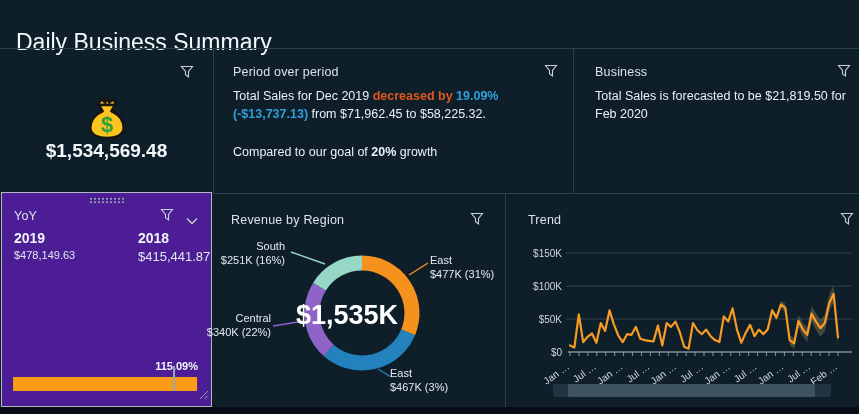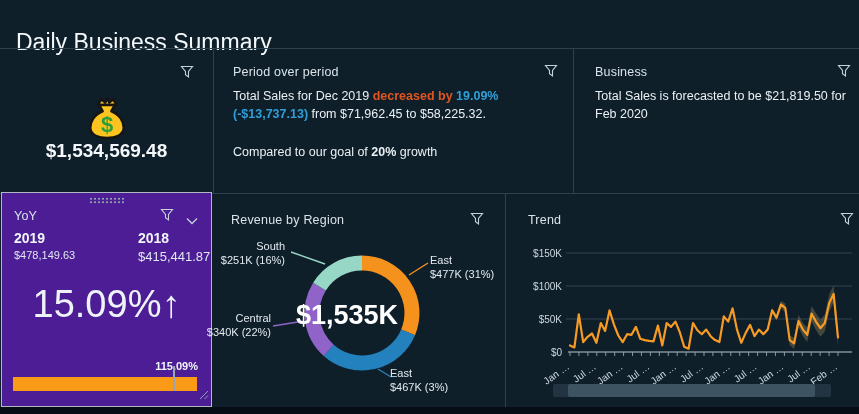--- a/index.html
+++ b/index.html
@@ -93,21 +93,20 @@
   </div>
   <div class="abs icon-btn" style="left:184px;top:18px;">
     <svg width="12" height="8" viewBox="0 0 12 8">
         <path d="M1 1.5 L6 6.5 L11 1.5" fill="none" stroke="#c6d3dc" stroke-width="1.3"></path>
       </svg>
   </div>
   <div class="abs bold" style="left:12px;top:37px;font-size:14px;color:#f0f5f8;">2019</div>
   <div class="abs bold" style="left:136px;top:37px;font-size:14px;color:#f0f5f8;">2018</div>
   <div class="abs" style="left:12px;top:56px;font-size:11px;color:#dfe8ee;">$478,149.63</div>
   <div class="abs" style="left:136px;top:56px;font-size:13px;color:#dfe8ee;">$415,441.87</div>
-  <div class="abs" style="left:0;top:90px;width:100%;text-align:center;font-size:38px;color:#eef3f7;">15.09%↑</div>
   <div class="abs bold" style="right:13px;top:167px;font-size:11px;color:#f0f5f8;">115.09%</div>
   <div class="bar-wrap">
     <div class="bar-fill" id="yoy-bar-fill" style="width: 100%; background: rgb(251, 154, 23);"></div>
     <div class="bar-tick" id="yoy-bar-tick" style="left: 87%;"></div>
   </div>
   <div class="abs" style="right:2px;bottom:2px;">
     <svg width="10" height="10" viewBox="0 0 10 10">
         <path d="M9 1 L1 9 M9 5.5 L5.5 9" stroke="#8fa0ab" stroke-width="1" fill="none"></path>
       </svg>
   </div>

